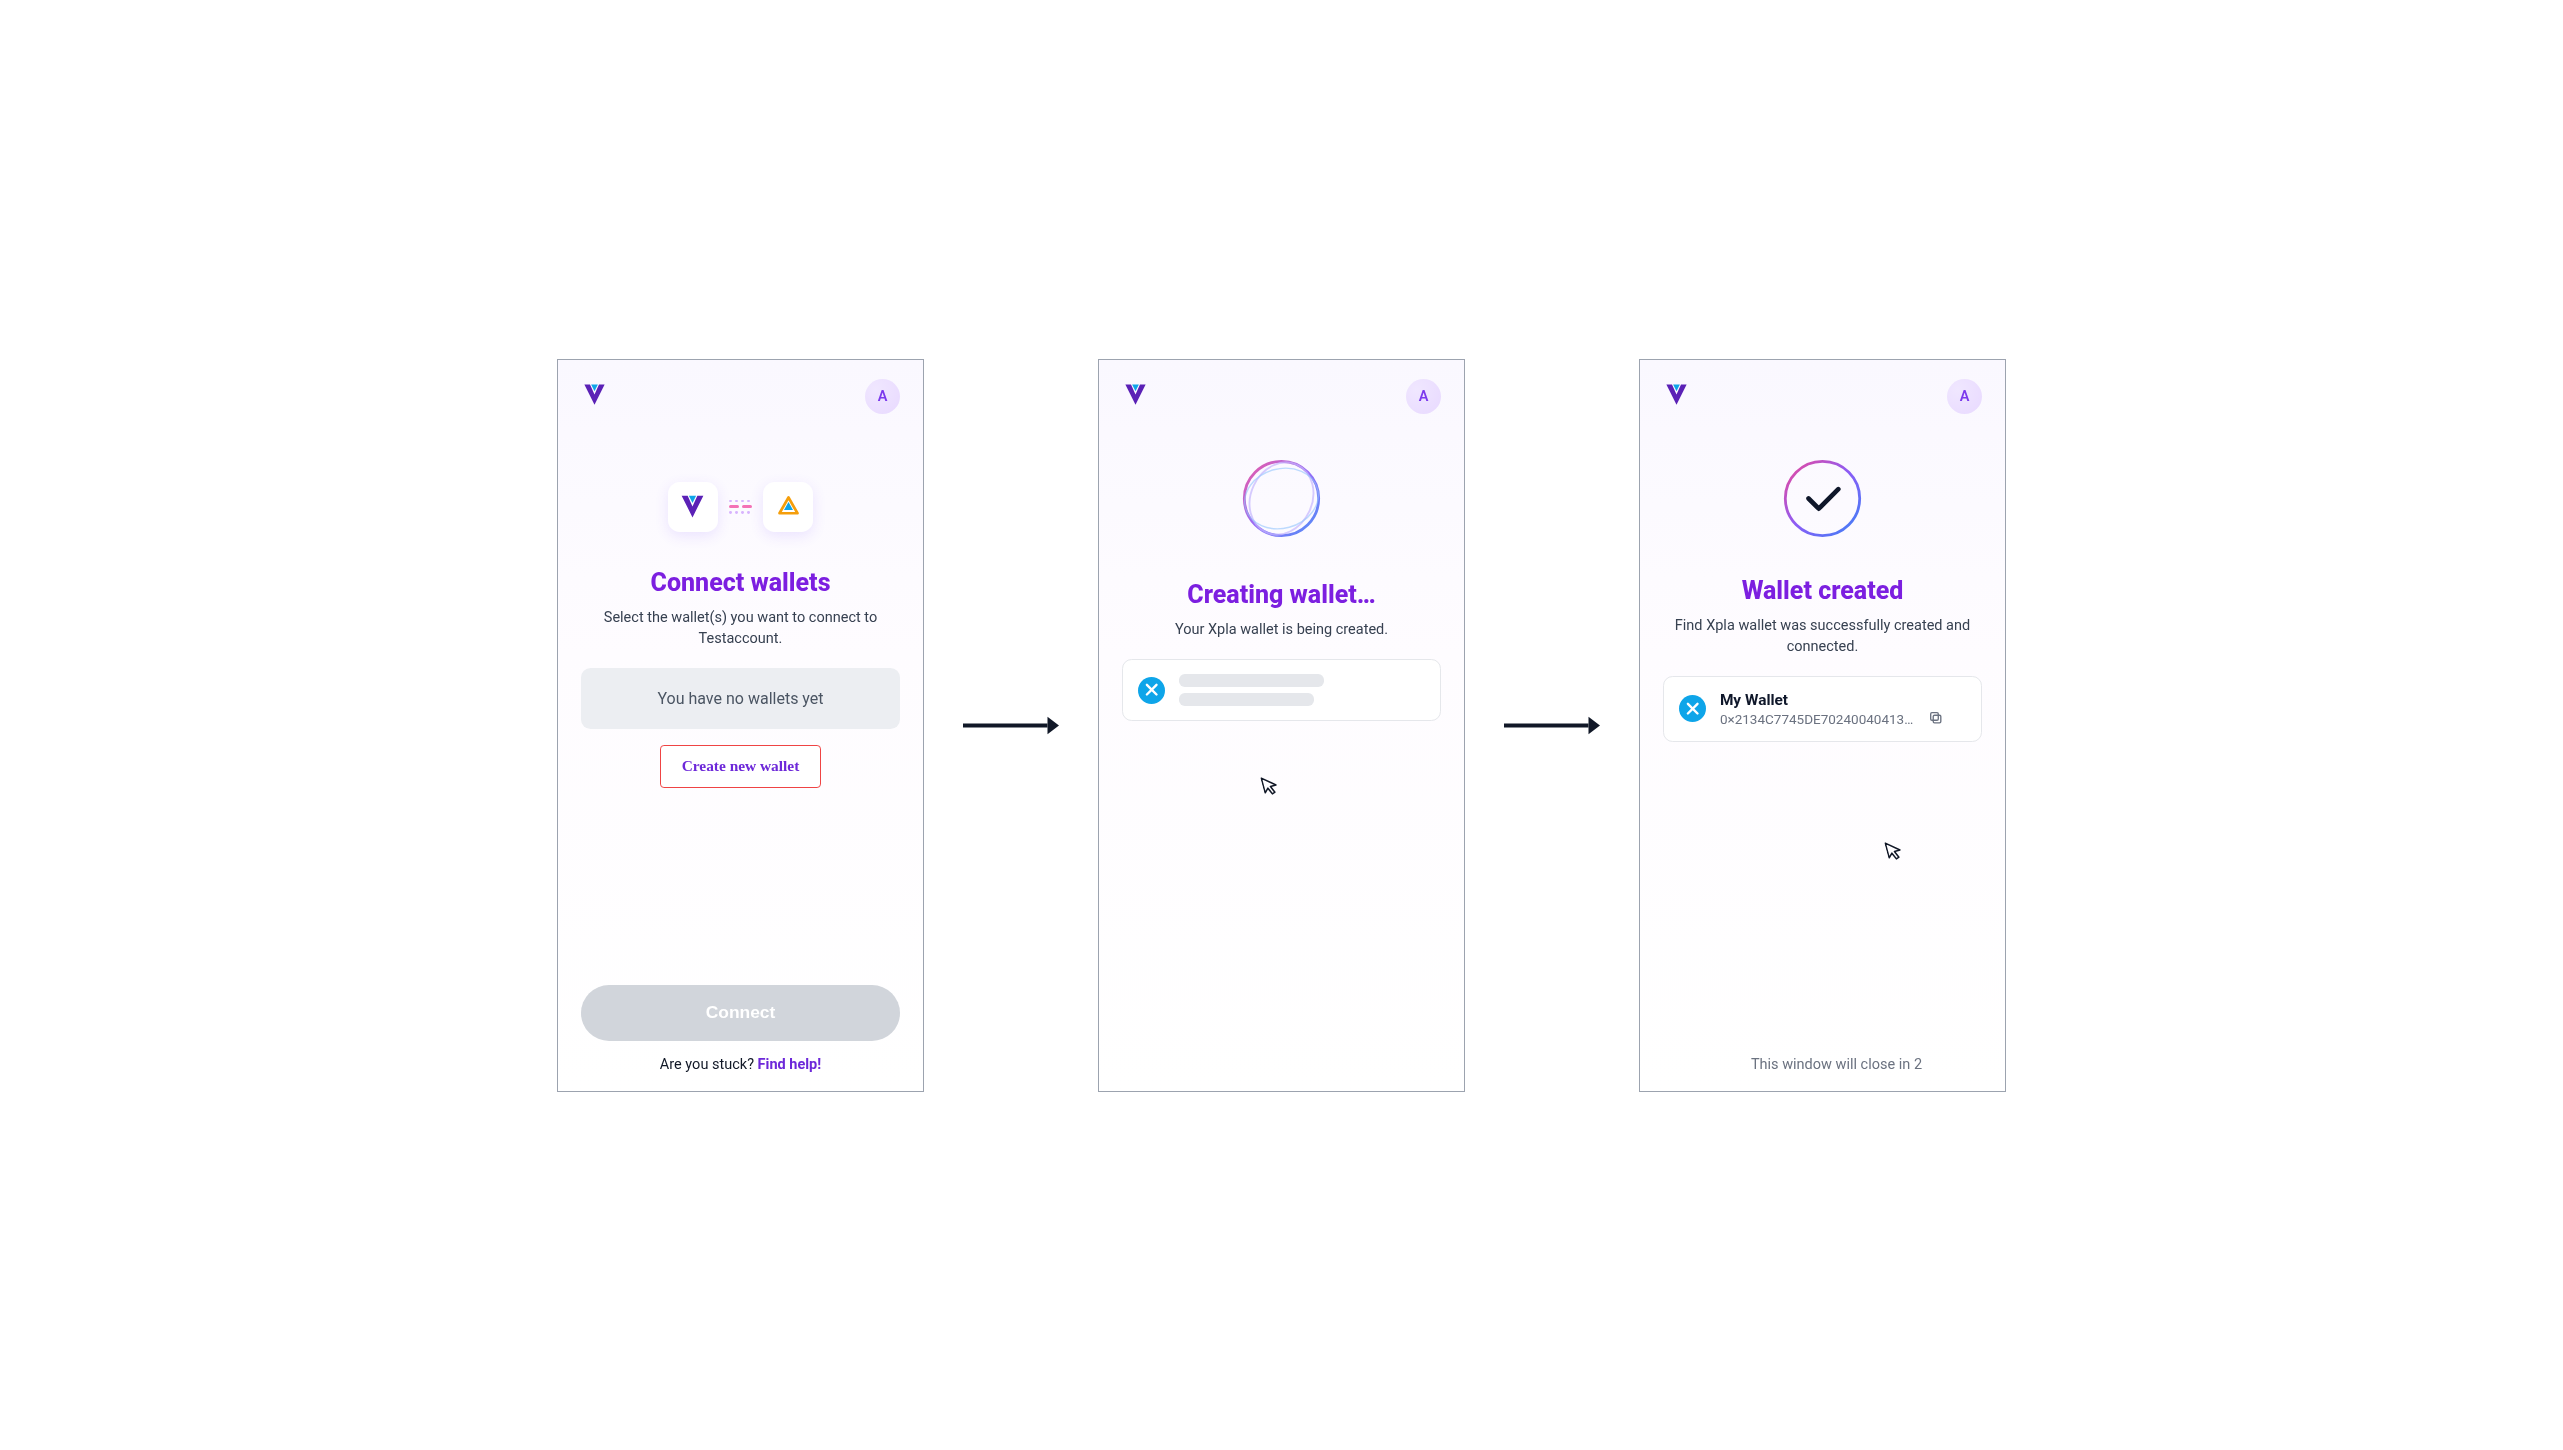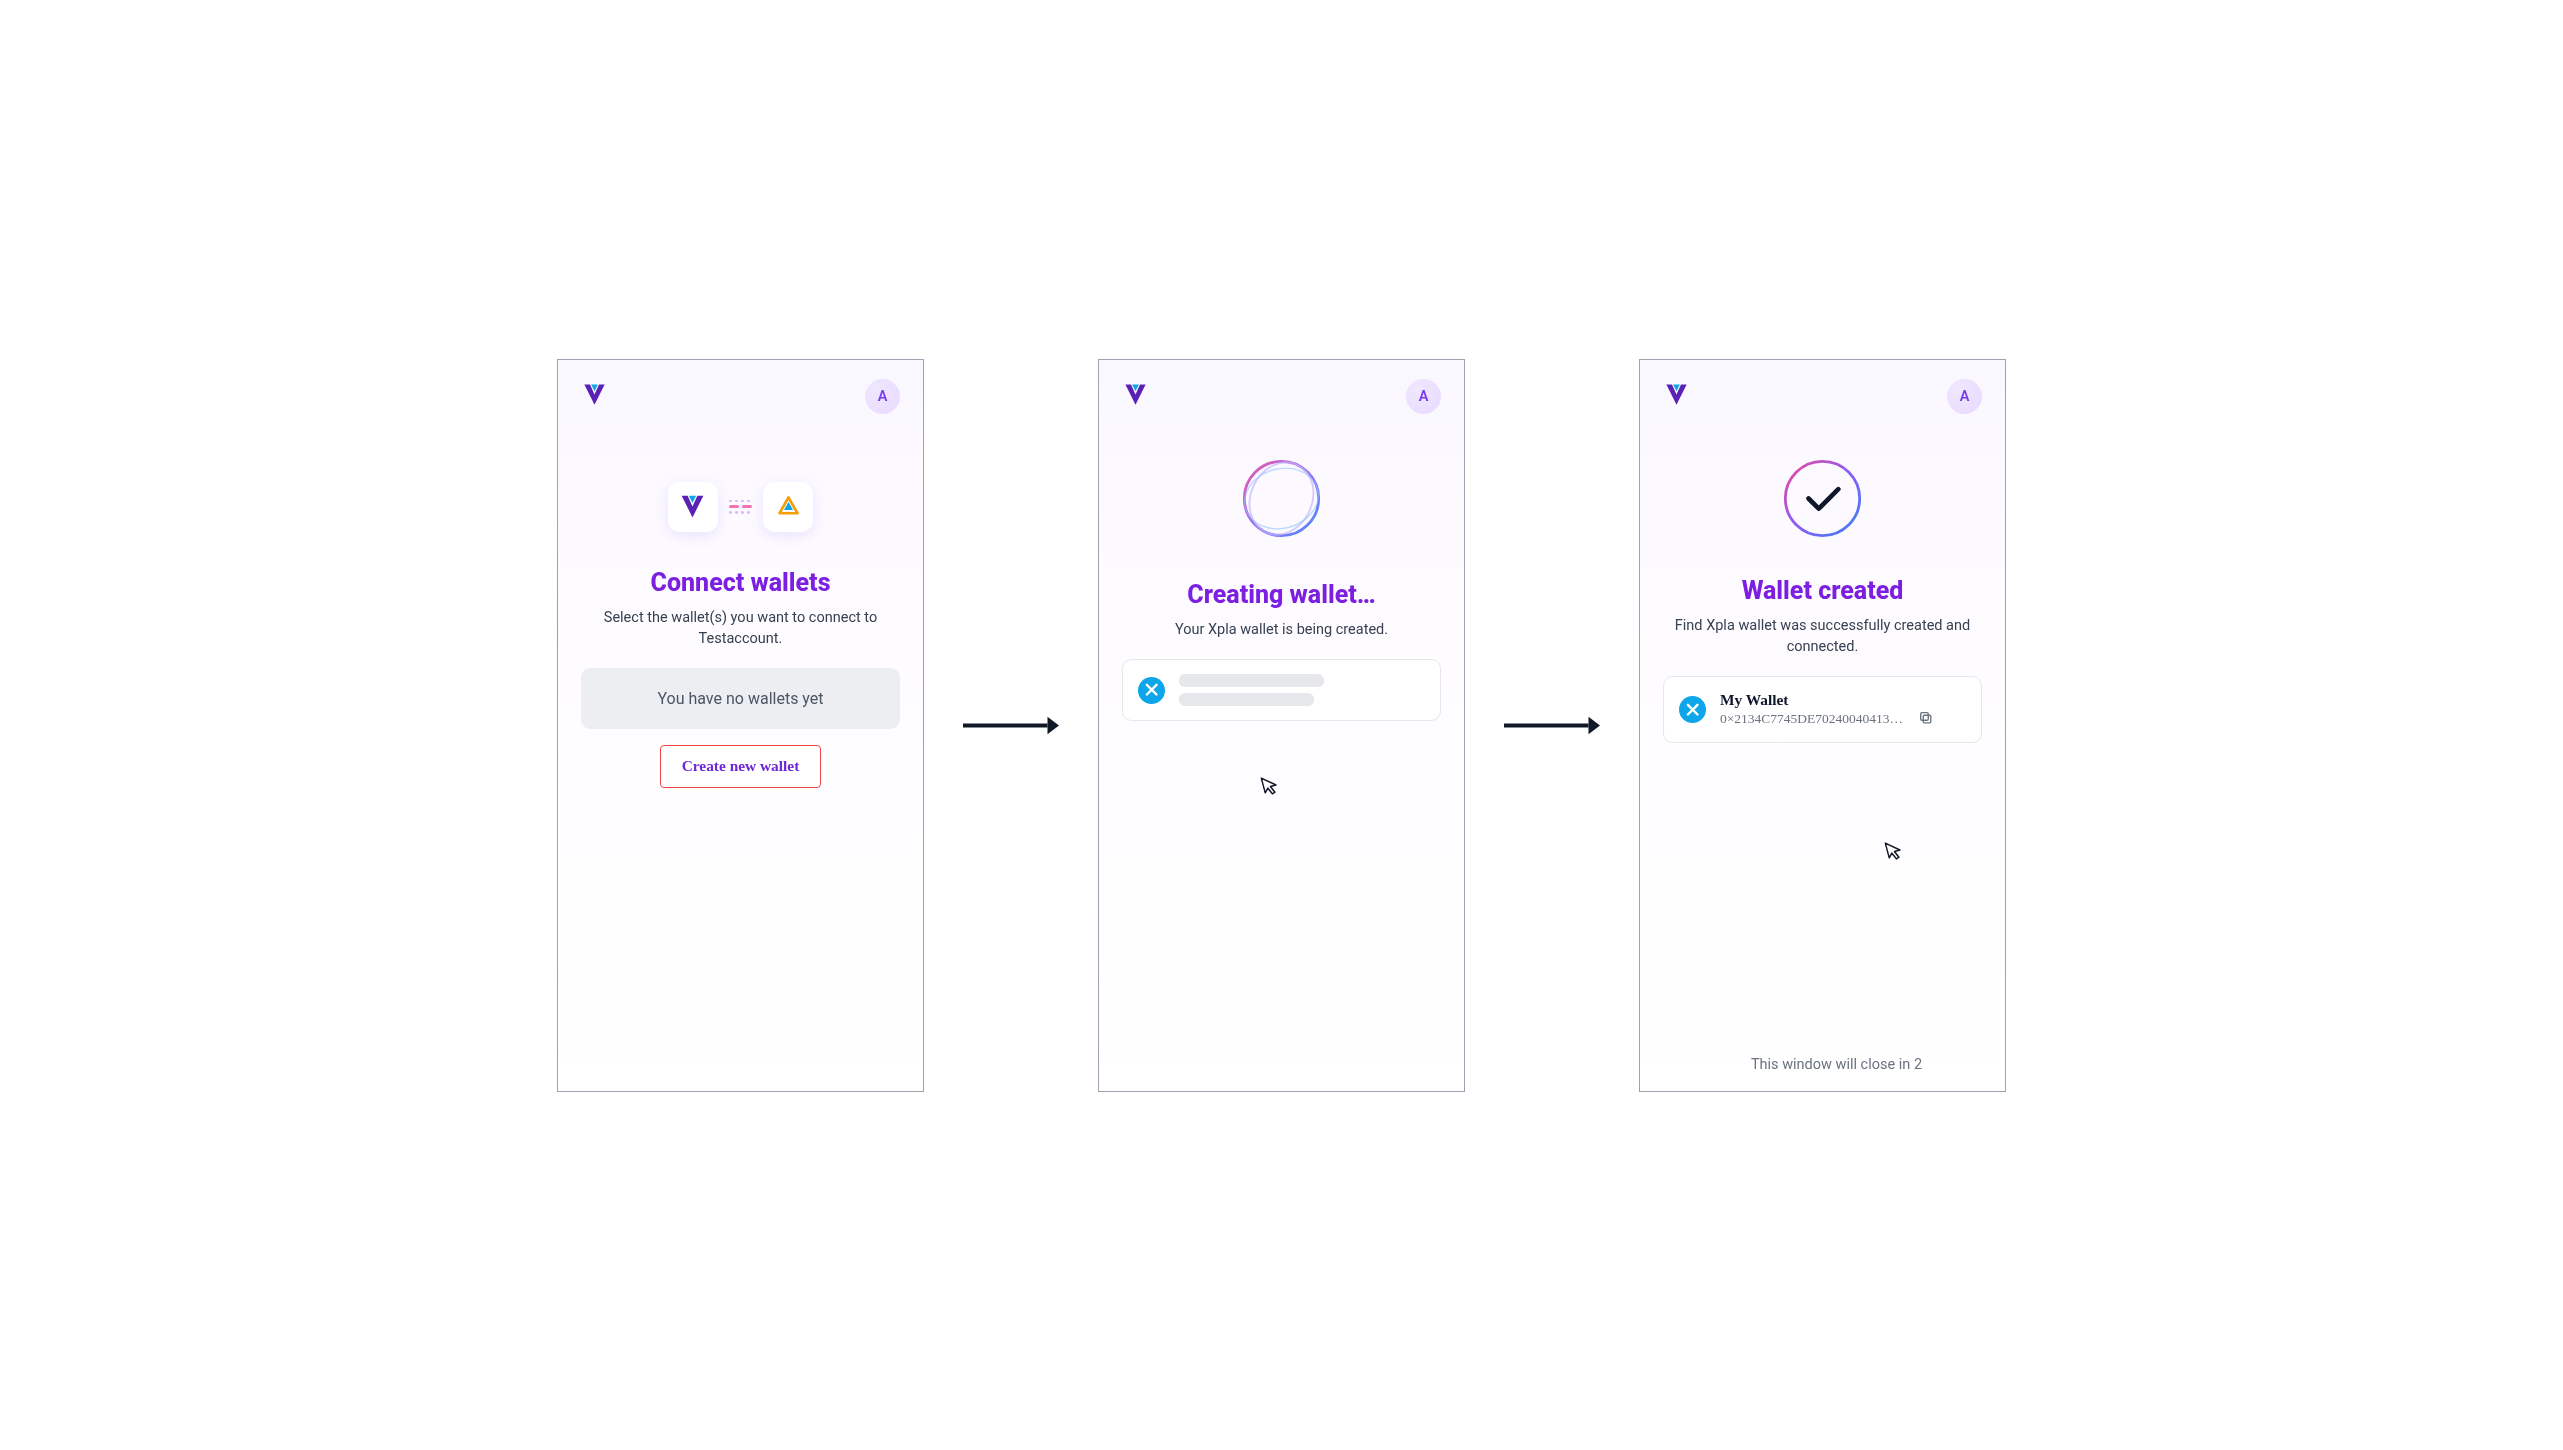--- a/index.html
+++ b/index.html
@@ -145,21 +145,20 @@
   }
   .wallet-card {
     width: 100%;
     border: 1px solid #e5e7eb;
     border-radius: 9.6px;
     background: #fff;
     padding: 13.5px 15.4px;
     display: flex;
     align-items: center;
     gap: 13.5px;
-    font-family: Liberation Serif, serif;
   }
   .coin-icon {
     width: 27px; height: 27px; border-radius: 50%;
     background: #0ea5e9;
     display:flex; align-items:center; justify-content:center;
   }
   .skel-col { display:flex; flex-direction:column; gap:5.8px; }
   .skel { height: 13.5px; border-radius: 5.8px; background: #e5e7eb; }
   .skel.a { width: 145px; }
   .skel.b { width: 135px; }
@@ -229,20 +228,26 @@
     </div>
   </div>
 
   <h1 class="title">Connect wallets</h1>
   <p class="subtitle">Select the wallet(s) you want to connect to Testaccount.</p>
 
   <div class="empty-box">You have no wallets yet</div>
 
   <button class="create-btn">Create new wallet</button>
 
+  <div class="footer">
+    <button class="connect-cta">Connect</button>
+    <div class="help-line">
+      <span>Are you stuck? </span><span class="help-link">Find help!</span>
+    </div>
+  </div>
 </div>
 
 <div class="arrow">
   <svg width="96" height="29" viewBox="0 0 100 30">
       <line x1="0" y1="15" x2="88" y2="15" stroke="#111827" stroke-width="4"></line>
       <path d="M88 6 L100 15 L88 24 Z" fill="#111827"></path>
     </svg>
 </div>
 
 <div class="panel">

